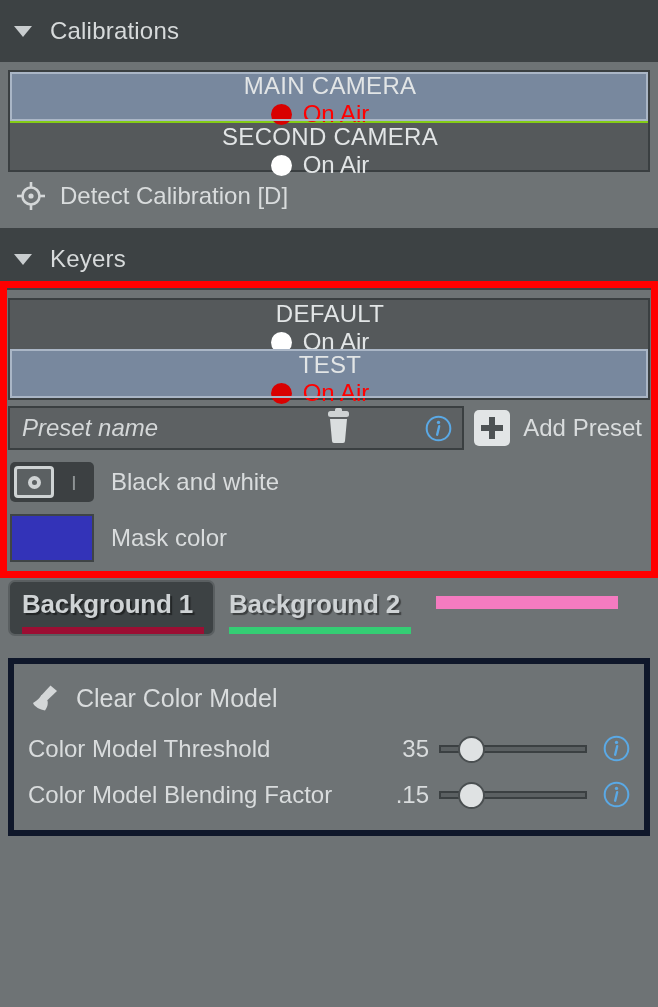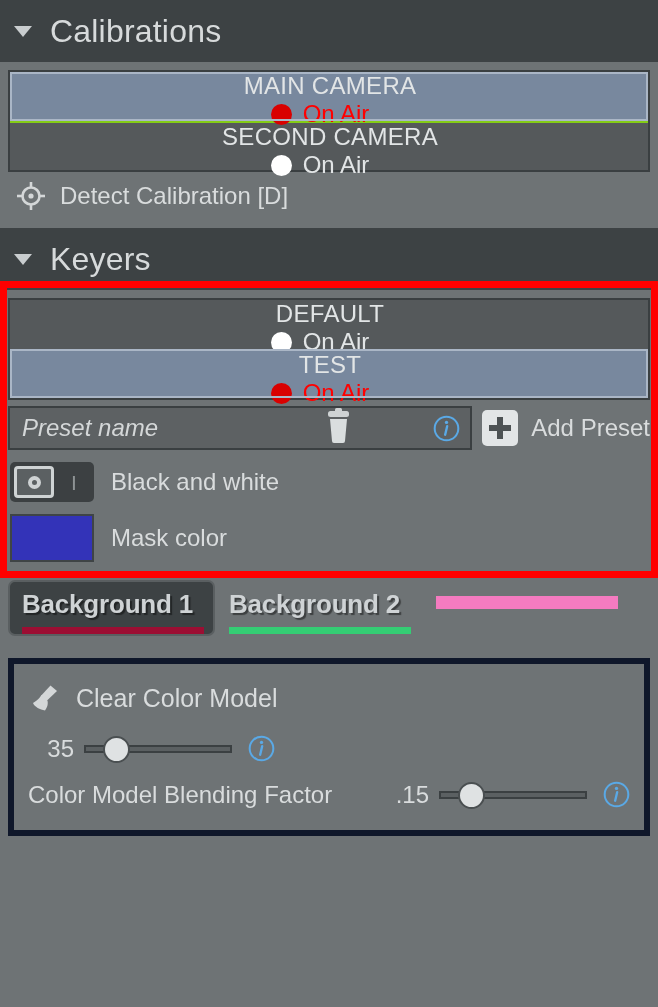--- a/index.html
+++ b/index.html
@@ -24,21 +24,21 @@
     box-sizing: border-box;
   }
   .caret {
     width: 0; height: 0;
     border-left: 9px solid transparent;
     border-right: 9px solid transparent;
     border-top: 11px solid #c9cdcf;
     margin-right: 18px;
   }
   .sec-title {
-    font-size: 32px;
+    font-size: 24px;
     color: #d7dadb;
     letter-spacing: .2px;
   }
 
   
   .row-list {
     margin: 8px 8px 0 8px;
     border: 2px solid #3a3f41;
     box-sizing: border-box;
   }
@@ -143,20 +143,21 @@
     color: #d4d7d8;
   }
   .info-i {
     width: 27px; height: 27px;
     flex: none;
   }
   .add-preset {
     display: flex;
     align-items: center;
     gap: 13px;
+    padding-right: 8px;
   }
   .plus-box {
     width: 36px; height: 36px;
     background: #e2e5e6;
     border-radius: 5px;
     position: relative;
     flex: none;
   }
   .plus-box::before, .plus-box::after {
     content: "";
@@ -450,20 +451,21 @@
 <div class="cm-group">
   <div class="cm-clear">
     <svg width="34" height="34" viewBox="0 0 34 34">
       <path d="M22.5 4.5 L29 10 L18.5 20 L13 14.8 Z" fill="#d4d7d8"></path>
       <path d="M13.5 14 L19.5 19.8 C19.5 19.8 21 24.5 17 29.5 C12 28.5 6.5 26 5 22 C10.5 19 13.5 14 13.5 14 Z" fill="#d4d7d8"></path>
     </svg>
     <span class="cm-clear-label">Clear Color Model</span>
   </div>
 
   <div class="slider-row">
+    <span class="slider-label">Color Model Threshold</span>
     <span class="slider-value">35</span>
     <span class="slider">
       <span class="slider-track"></span>
       <span class="slider-handle" style="left:19px"></span>
     </span>
     <svg class="info-i" viewBox="0 0 24 24">
       <circle cx="12" cy="12" r="10.5" fill="none" stroke="#5aa9e6" stroke-width="1.8"></circle>
       <circle cx="12" cy="6.6" r="1.5" fill="#5aa9e6"></circle>
       <path d="M12.6 10 l-1.8 7.5" stroke="#5aa9e6" stroke-width="2.1" stroke-linecap="round" fill="none"></path>
     </svg>

